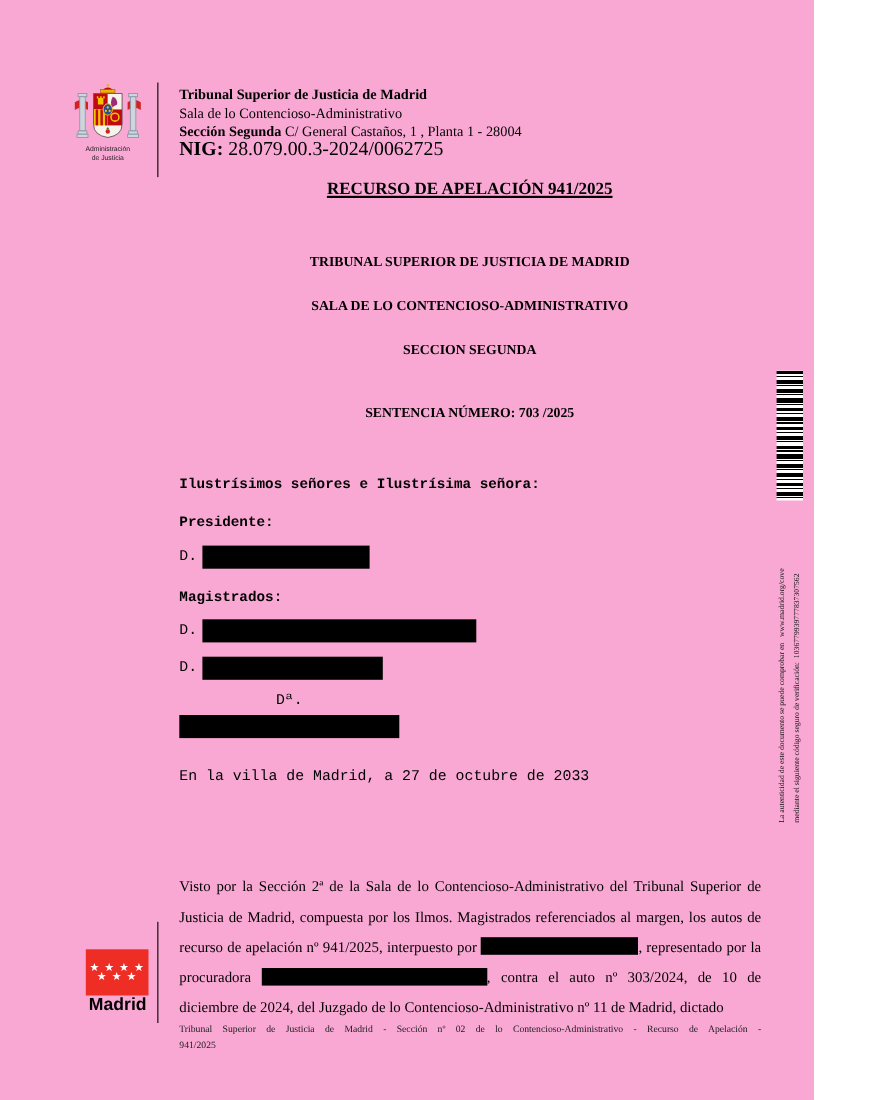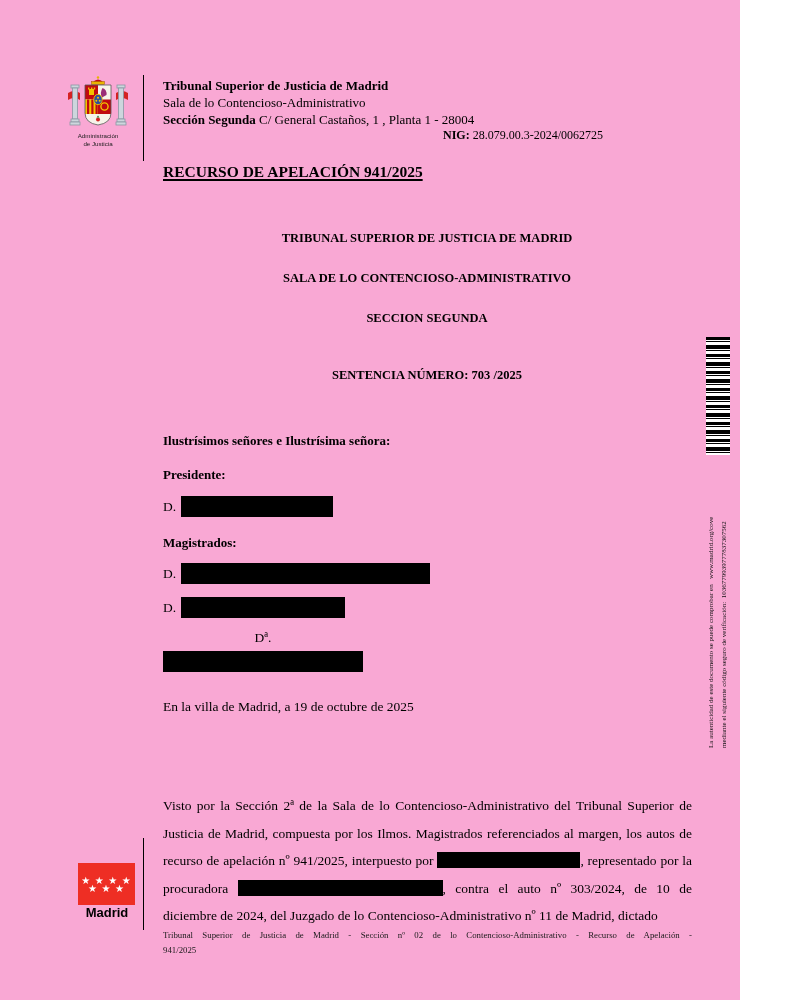--- a/index.html
+++ b/index.html
@@ -15,37 +15,37 @@
     position:absolute; left:52px; top:132px; width:92px; text-align:center;
     font-family:"Liberation Sans", sans-serif; font-size:6.2px; line-height:7.5px; color:#1c1c1c;
   }
   .vline { position:absolute; width:1px; background:#000; }
   .vline-top { left:143px; top:75px; height:86px; }
   .vline-bottom { left:143px; top:838px; height:92px; }
 
   
   .hdr { position:absolute; left:163px; top:77px; width:440px; font-size:13px; line-height:17px; }
   .hdr-code { font-size:7.5px; line-height:10px; margin-top:5px; }
-  .hdr-nig { font-size:12px; line-height:14px;text-align:right; }
+  .hdr-nig { font-size:18px; line-height:14px; }
 
   .doc-title {
-    position:absolute; left:163px; top:163px; width:528px; 
+    position:absolute; left:163px; top:163px; width:528px; text-align:center;
     font-weight:bold; font-size:15.5px;font-family:Liberation Serif, serif;
   }
   .doc-title span { text-decoration:underline; text-decoration-thickness:1.5px; text-underline-offset:2px; }
 
   .center-heads { position:absolute; left:163px; top:231px; width:528px; text-align:center;
     font-weight:bold; font-size:12.5px; }
   .center-heads .ch { margin-bottom:25px; line-height:15px; }
 
   .sentencia { position:absolute; left:163px; top:368px; width:528px; text-align:center;
     font-weight:bold; font-size:12.5px; }
 
   
-  .abs { position:absolute; left:163px; }
+  .abs { position:absolute; left:163px;font-family:Liberation Mono, monospace; }
   .lbl { font-weight:bold; font-size:13px; }
   .ilus { top:433px; }
   .pres-label { top:467px; }
   .mag-label { top:535px; }
   .jrow { display:flex; align-items:center; gap:5px; font-size:13.5px; }
   .pres-row { top:496px; }
   .mag-row1 { top:563px; }
   .mag-row2 { top:597px; }
   .mag-row3 { top:630px;flex-direction:column; }
   .redact { background:#000; height:21px; display:inline-block; }
@@ -85,21 +85,21 @@
 
   
   .madrid-flag {
     position:absolute; left:78px; top:863px; width:57px; height:42px; background:#ee2e24;
     display:flex; flex-direction:column; justify-content:center; align-items:center;
   }
   .star-row { color:#fff; font-size:10px; line-height:9px; letter-spacing:1px; text-align:center; }
   .star-row2 { margin-top:-1px; }
   .madrid-label {
     position:absolute; left:72px; top:905px; width:70px; text-align:center;
-    font-family:"Liberation Sans", sans-serif; font-weight:bold; font-size:13px; color:#000;
+    font-family:"Liberation Sans", sans-serif; font-weight:bold; font-size:16px; color:#000;
   }
 </style>
 </head>
 <body>
 
 <div class="page">
 
   <svg class="crest" width="64" height="56" viewBox="0 0 64 56">
     <path d="M2 17 Q8 13 14 17 L14 24 Q8 20 2 24 Z" fill="#d42222"></path>
     <path d="M50 17 Q56 13 62 17 L62 24 Q56 20 50 24 Z" fill="#d42222"></path>
@@ -181,21 +181,21 @@
   </div>
   <div class="abs mag-row2 jrow">
     <span>D.</span>
     <span class="redact rw-m2"></span>
   </div>
   <div class="abs mag-row3 jrow">
     <span>Dª.</span>
     <span class="redact rw-m3"></span>
   </div>
 
-  <div class="abs date-line">En la villa de Madrid, a 19 de octubre de 2025</div>
+  <div class="abs date-line">En la villa de Madrid, a 27 de octubre de 2033</div>
 
   <div class="body-p"><span>Visto por la Sección 2ª de la Sala de lo Contencioso-Administrativo del Tribunal Superior de Justicia de Madrid, compuesta por los Ilmos. Magistrados referenciados al margen, los autos de recurso de apelación nº 941/2025, interpuesto por </span><span class="redact-inline ri-1"></span><span>, representado por la procuradora </span><span class="redact-inline ri-2"></span><span>, contra el auto nº 303/2024, de 10 de diciembre de 2024, del Juzgado de lo Contencioso-Administrativo nº 11 de Madrid, dictado</span></div>
 
   <div class="barcode"></div>
   <div class="verify">
     <div class="verify-inner">
       <div>La autenticidad de este documento se puede comprobar en &nbsp;&nbsp;www.madrid.org/cove</div>
       <div>mediante el siguiente código seguro de verificación: &nbsp;1036779939777837307562</div>
     </div>
   </div>

